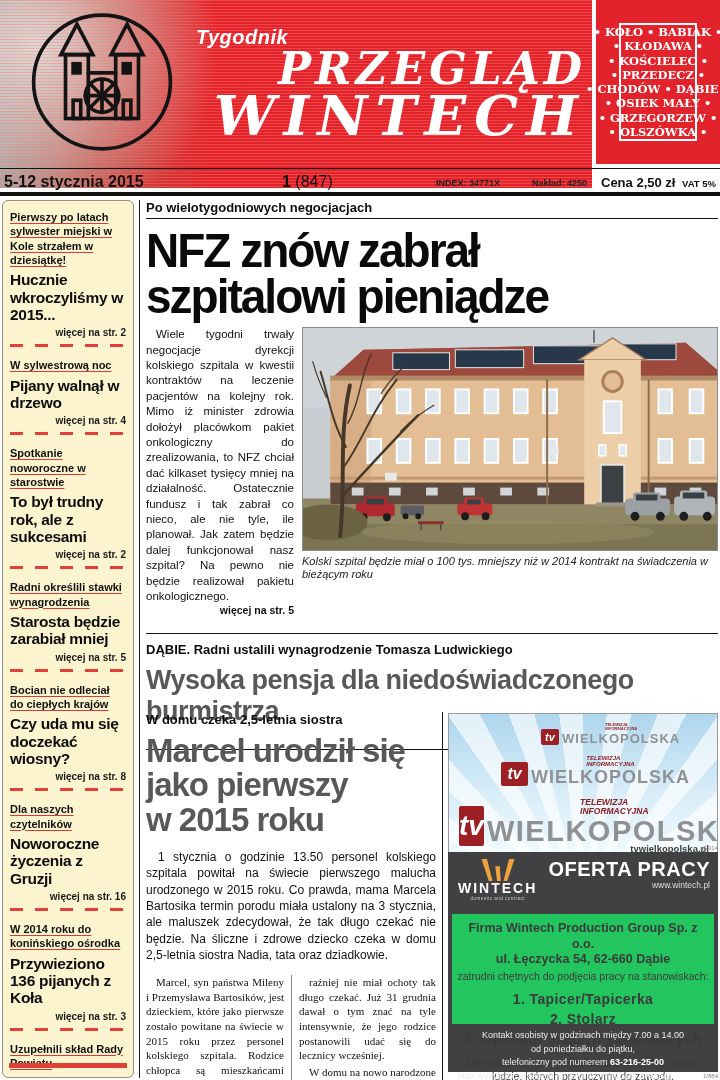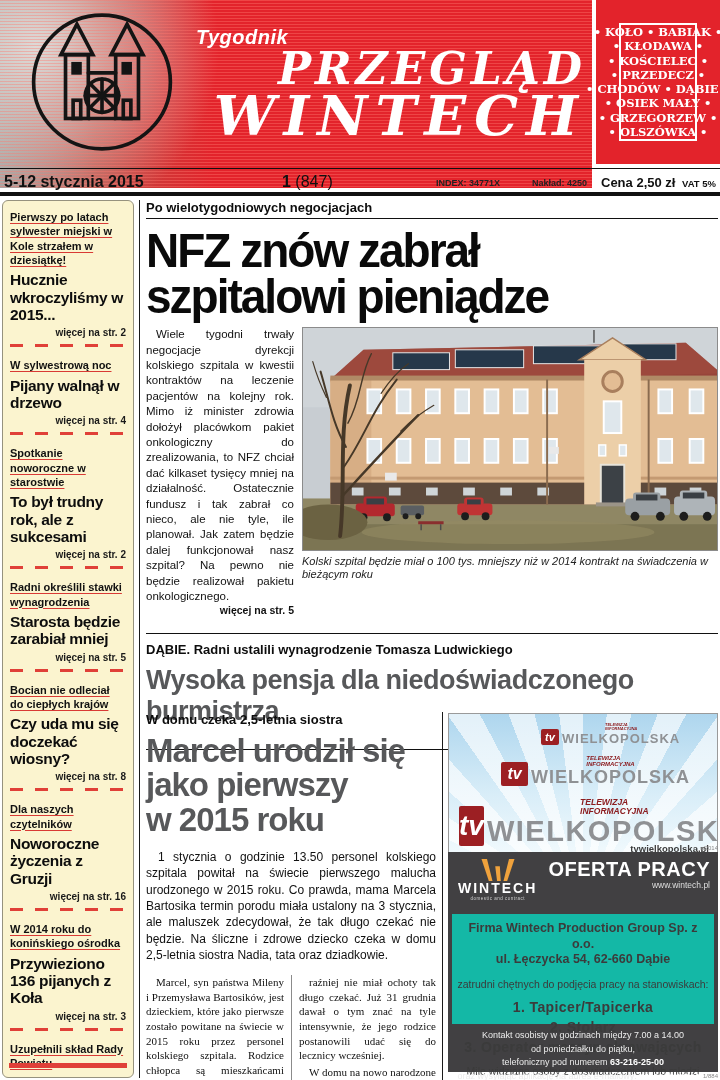--- a/index.html
+++ b/index.html
@@ -104,24 +104,24 @@
   
   .win-ad{position:absolute;left:448px;top:852px;width:270px;height:220px;background:#414042;box-sizing:border-box;}
   .win-head{display:flex;align-items:flex-start;padding:7px 8px 4px 10px;height:47px;}
   .win-logo{display:flex;flex-direction:column;align-items:center;text-align:center;}
   .win-wmark{width:38px;height:22px;}
   .win-brand{color:#fff;font-weight:bold;font-size:14px;letter-spacing:2px;line-height:1.1;}
   .win-brandsub{color:#cfcfcf;font-size:4.5px;letter-spacing:.5px;}
   .win-offer{margin-left:auto;text-align:right;}
   .win-offer-title{color:#fff;font-weight:800;font-size:20px;letter-spacing:.5px;line-height:1;}
   .win-offer-url{color:#dedede;font-size:8.5px;margin-top:1px;}
-  .win-panel{background:#14b8a6;margin:4px 4px 0 4px;padding:7px 5px 6px 5px;height:110px;box-sizing:border-box;text-align:center;color:#3b3b3b;}
+  .win-panel{background:#22c55e;margin:4px 4px 0 4px;padding:7px 5px 6px 5px;height:110px;box-sizing:border-box;text-align:center;color:#3b3b3b;}
   .win-company{font-size:12.5px;font-weight:bold;line-height:1.25;}
   .win-address{font-size:12.5px;font-weight:bold;line-height:1.25;}
-  .win-intro{font-size:10.5px;margin-top:10px;}
+  .win-intro{font-size:10.5px;margin-top:2px;}
   .win-pos{font-size:14px;font-weight:800;letter-spacing:.4px;line-height:1.45;}
   .win-pos-wrap{margin-top:7px;}
   .win-note{font-size:10.5px;margin-top:7px;line-height:1.3;}
   .win-foot{color:#ececec;font-size:9px;line-height:1.5;text-align:center;padding:5px 4px 0 4px;}
   .win-foot b{color:#fff;}
 
   .photo-svg{width:100%;height:100%;display:block;}
 </style>
 </head>
 <body>

